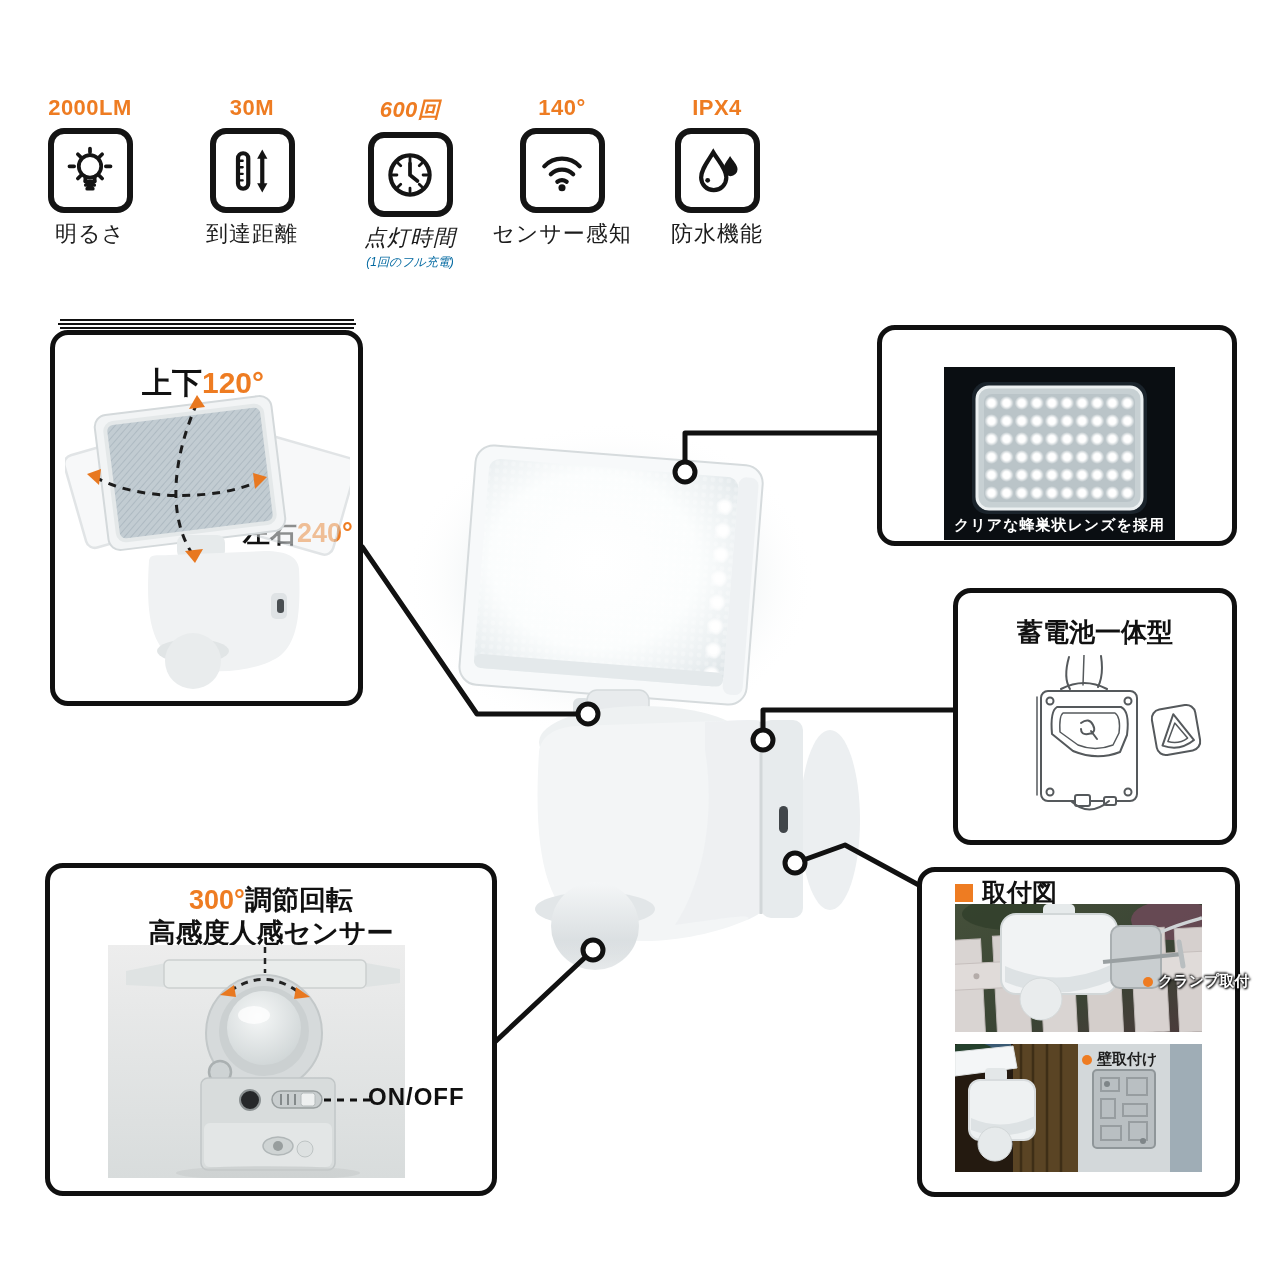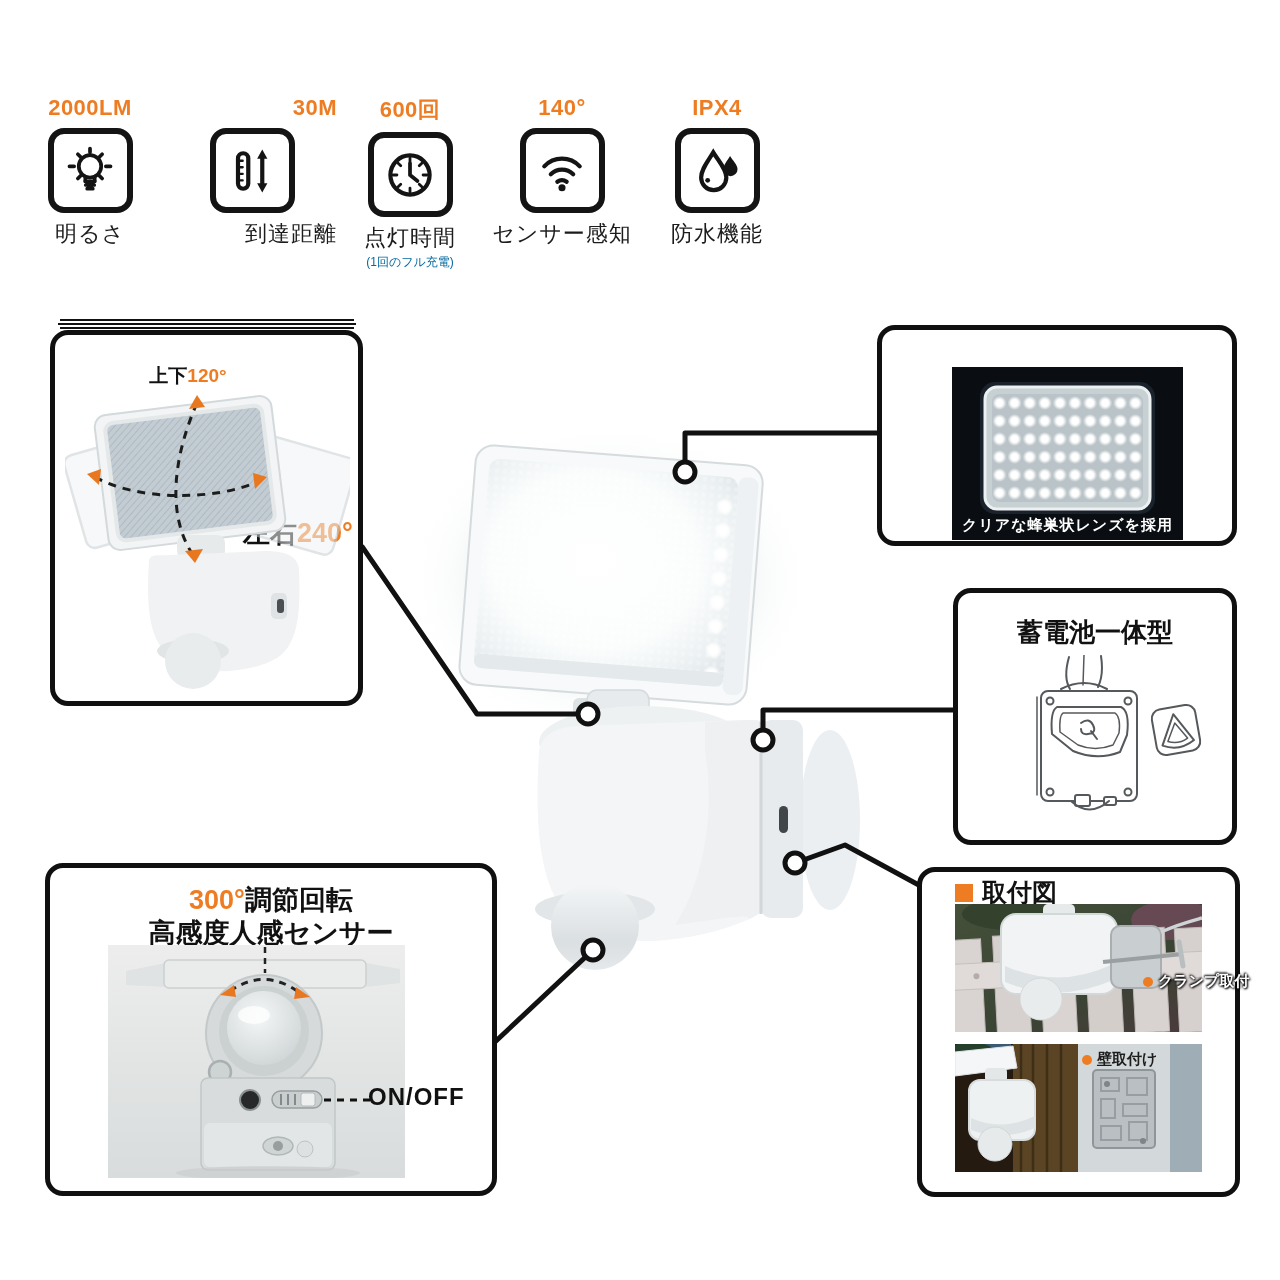--- a/index.html
+++ b/index.html
@@ -44,37 +44,37 @@
             <circle cx="30" cy="25" r="12"></circle>
             <path d="M25,36 L25,41 M35,36 L35,41"></path>
             <path d="M25,41 H35 M25.5,45 H34.5 M27,49 H33"></path>
             <path d="M30,6 V10 M13,25 H8 M47,25 H52 M17,12 L20.5,15.5 M43,12 L39.5,15.5 M17,38 L20.5,34.5 M43,38 L39.5,34.5"></path>
           </g>
         </svg>
       </div>
       <div class="feat-label">明るさ</div>
     </div>
 
-    <div class="feature" style="left:252px;text-align:right;">
+    <div class="feature" style="left:252px;">
       <div class="feat-value">30M</div>
       <div class="feat-box">
         <svg width="56" height="56" viewBox="0 0 60 60">
           <g stroke="#141414" stroke-width="4.5" fill="none" stroke-linecap="round">
             <rect x="15" y="11" width="11" height="38" rx="5.5"></rect>
             <path d="M15,19 h5 M15,26 h5 M15,33 h5 M15,40 h5" stroke-width="2.5"></path>
             <path d="M41,16 V44"></path>
           </g>
           <polygon points="41,7 35.5,17 46.5,17" fill="#141414"></polygon>
           <polygon points="41,53 35.5,43 46.5,43" fill="#141414"></polygon>
         </svg>
       </div>
       <div class="feat-label">到達距離</div>
     </div>
 
-    <div class="feature" style="left:410px;">
+    <div class="feature" style="left:410px;font-style:italic;">
       <div class="feat-value">600回</div>
       <div class="feat-box">
         <svg width="56" height="56" viewBox="0 0 60 60">
           <g stroke="#141414" fill="none" stroke-linecap="round">
             <circle cx="30" cy="30" r="21" stroke-width="4.5"></circle>
             <path d="M30,12 v4 M30,44 v4 M12,30 h4 M44,30 h4 M17.3,17.3 l2.8,2.8 M39.9,39.9 l2.8,2.8 M17.3,42.7 l2.8,-2.8 M39.9,20.1 l2.8,-2.8" stroke-width="3"></path>
             <path d="M30,30 V17.5 M30,30 L38,36.5" stroke-width="4"></path>
           </g>
         </svg>
       </div>
@@ -205,21 +205,21 @@
       <circle cx="593" cy="950" r="10"></circle>
       <circle cx="795" cy="863" r="10"></circle>
     </g>
   </svg>
 
   <div class="deco-line" style="left:60px;top:319px;width:294px;"></div>
   <div class="deco-line" style="left:58px;top:323px;width:298px;"></div>
   <div class="deco-line" style="left:60px;top:327px;width:294px;"></div>
 
   <div class="cbox" style="left:50px;top:330px;width:313px;height:376px;">
-    <div class="box-title" style="left:133px;top:28px;transform:translateX(-50%);font-size:19px;">
+    <div class="box-title" style="left:148px;top:28px;transform:translateX(-50%);font-size:30px;">
       <span>上下</span><span class="accent">120°</span>
     </div>
     <div class="box-title" style="left:243px;top:180px;transform:translateX(-50%);font-size:27px;">
       <span>左右</span><span class="accent">240°</span>
     </div>
     <svg class="abs" style="left:10px;top:58px;" width="285" height="302" viewBox="0 0 285 302">
       <defs>
         <pattern id="hatch" width="5" height="5" patternUnits="userSpaceOnUse" patternTransform="rotate(48)">
           <rect width="5" height="5" fill="#c2ccd2"></rect>
           <line x1="0" y1="0" x2="0" y2="5" stroke="#a6b3bb" stroke-width="1.4"></line>
@@ -253,21 +253,21 @@
       <g fill="#E87820">
         <polygon points="132,2 124,16 140,14"></polygon>
         <polygon points="130,170 120,158 138,156"></polygon>
         <polygon points="22,81 36,76 34,92"></polygon>
         <polygon points="202,84 188,80 190,96"></polygon>
       </g>
     </svg>
   </div>
 
   <div class="cbox" style="left:877px;top:325px;width:360px;height:221px;">
-    <div class="photo" style="left:70px;top:37px;width:231px;height:173px;background:#6d28d9;">
+    <div class="photo" style="left:62px;top:37px;width:231px;height:173px;background:#6d28d9;">
       <svg width="231" height="173" viewBox="0 0 231 173">
         <defs>
           <radialGradient id="ledDot" cx="50%" cy="50%" r="50%">
             <stop offset="0%" stop-color="#ffffff"></stop>
             <stop offset="55%" stop-color="#ffffff" stop-opacity="0.9"></stop>
             <stop offset="100%" stop-color="#ffffff" stop-opacity="0"></stop>
           </radialGradient>
           <pattern id="ledGrid" x="40" y="27" width="15.1" height="18" patternUnits="userSpaceOnUse">
             <circle cx="7.5" cy="9" r="7" fill="url(#ledDot)"></circle>
             <circle cx="7.5" cy="9" r="3.4" fill="#ffffff"></circle>

